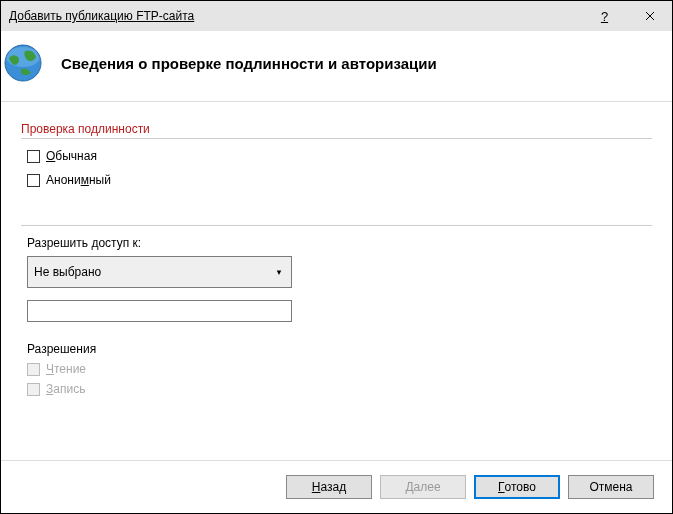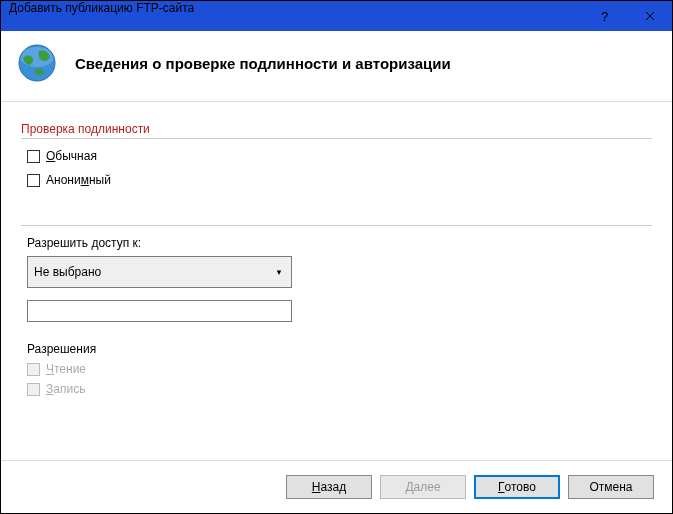--- a/index.html
+++ b/index.html
@@ -9,42 +9,44 @@
       background: #fff;
       width: 673px;
       height: 514px;
       border: 1px solid #000;
       display: flex;
       flex-direction: column;
       overflow: hidden;
     }
     .titlebar {
       display: flex;
+      align-items: center;
       height: 30px;
       padding-left: 8px;
-      background: #1d4ed8;
+      background: #e5e5e5;
+      text-decoration: underline;
     }
     .titlebar-text {
       flex: 1;
       font-size: 12px;
       color: #000;
     }
     .titlebar-btn {
       width: 45px;
       height: 30px;
       display: flex;
       align-items: center;
       justify-content: center;
       font-size: 13px;
       color: #000;
     }
     .header {
       display: flex;
       align-items: center;
-      padding: 12px 18px 18px 16px;
+      padding: 12px 18px 18px 2px;
       border-bottom: 1px solid #ddd;
     }
     .header-title {
       font-size: 15px;
       font-weight: bold;
       color: #000;
       margin-left: 18px;
     }
     .content {
       flex: 1;

